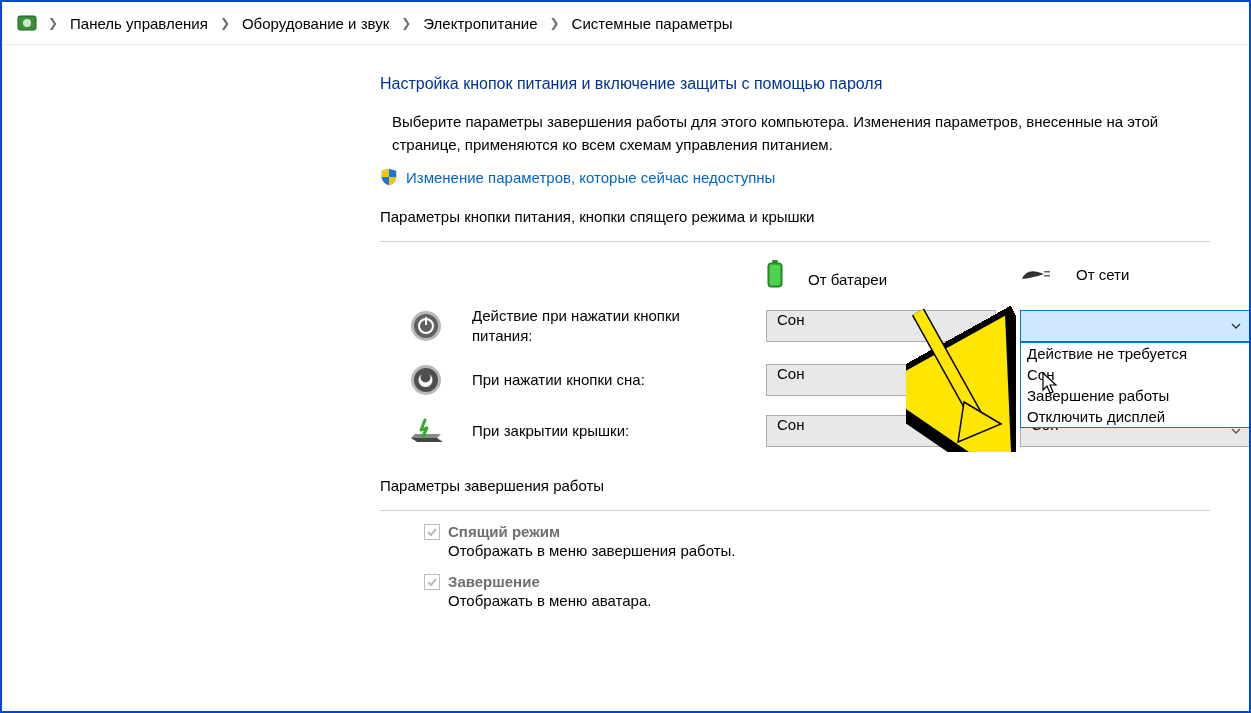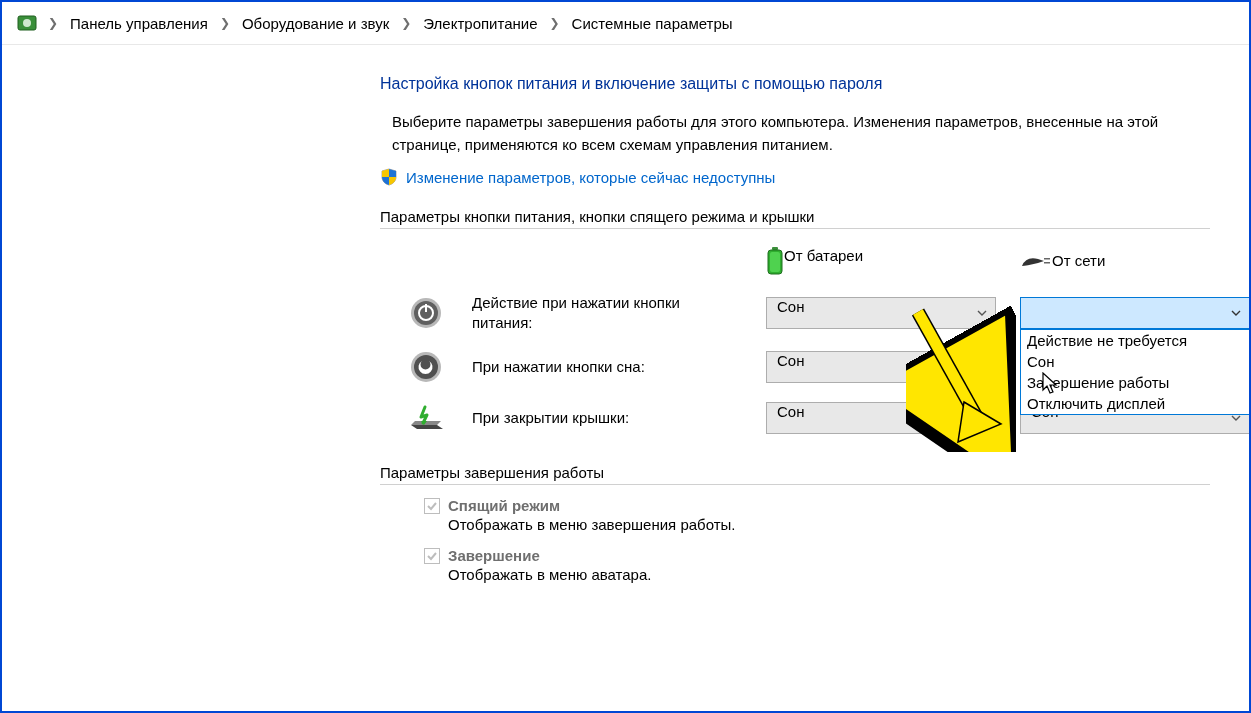--- a/index.html
+++ b/index.html
@@ -60,36 +60,36 @@
     margin-bottom: 22px;
   }
   .admin-link-row .shield-icon svg { display: block; }
   .admin-link {
     color: #0066cc;
     cursor: pointer;
   }
   .section-title {
     color: #000;
     margin: 0 0 8px 0;
-    padding-bottom: 3px;
+    padding-bottom: 16px;
     border-bottom: 1px solid #d0d0d0;
     width: 830px;
   }
   .grid {
     display: grid;
     grid-template-columns: 44px 270px 230px 230px;
     column-gap: 24px;
     row-gap: 18px;
     align-items: center;
     margin: 18px 0 30px 24px;
   }
   .col-header {
     display: flex;
-    align-items: flex-start;
-    gap: 0;
+    align-items: flex-end;
+    gap: 24px;
     color: #000;
   }
   .col-header .hicon svg { display: block; }
   .row-icon { display: flex; justify-content: center; }
   .row-icon svg { display: block; }
   .row-label { color: #000; line-height: 1.3; }
   .combo {
     position: relative;
     background: #e8e8e8;
     border: 1px solid #adadad;

